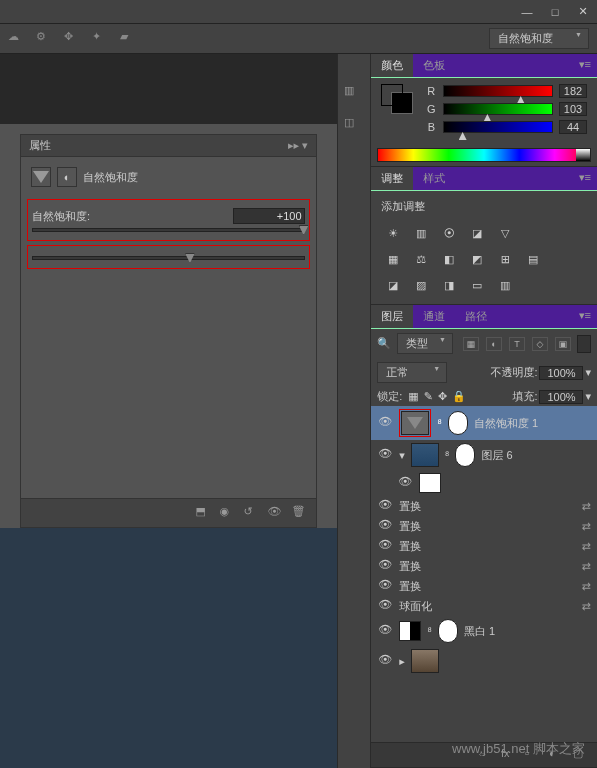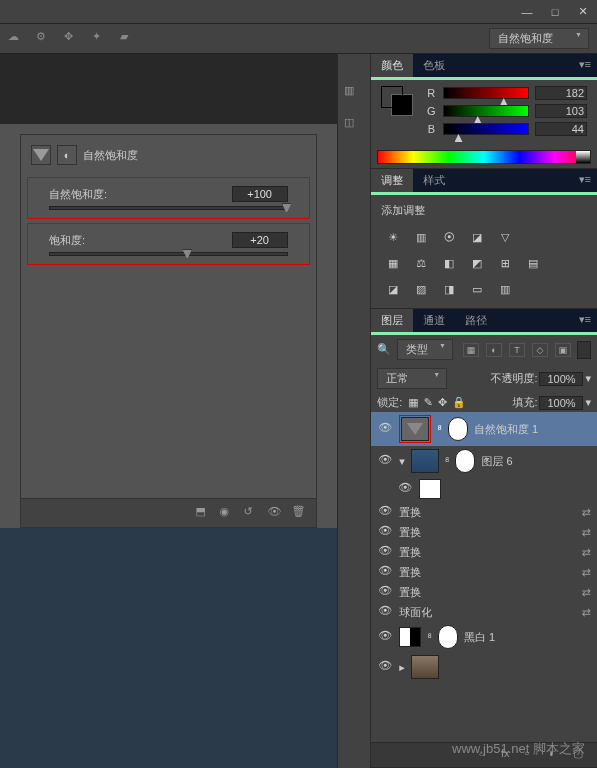--- a/index.html
+++ b/index.html
@@ -10,46 +10,46 @@
 .toolbar-icons { display: flex; gap: 10px; }
 .ticon { width: 18px; height: 18px; color: #888; }
 .dropdown { background: #4a4a4a; border: 1px solid #333; padding: 2px 22px 2px 8px; min-width: 100px; position: relative; }
 .dropdown::after { content: "▼"; position: absolute; right: 6px; font-size: 7px; color: #aaa; }
 .main { display: flex; height: calc(100% - 54px); }
 .left { width: 350px; background: #535353; display: flex; flex-direction: column; }
 .canvas-area { height: 70px; background: #282828; }
 .right { flex: 1; background: #424242; display: flex; flex-direction: column; }
 .props-panel { margin: 10px 20px 0 20px; background: #535353; border: 1px solid #333; flex: 1; display: flex; flex-direction: column; }
 .panel-header { display: flex; align-items: center; padding: 4px 8px; background: #424242; border-bottom: 1px solid #333; height: 22px; }
-.panel-tabs { display: flex; background: #0f172a; border-bottom: 3px solid #86efac; }
+.panel-tabs { display: flex; background: #4c1d95; border-bottom: 1px solid #86efac; }
 .tab { padding: 4px 10px; cursor: pointer; color: #999; }
 .tab.active { background: #424242; color: #ddd; }
 .panel-body { padding: 6px 10px; }
 .adj-header { display: flex; align-items: center; gap: 6px; padding: 4px 0 8px 0; }
 .adj-icon { width: 20px; height: 20px; background: #555; border: 1px solid #333; display: flex; align-items: center; justify-content: center; }
 .slider-group { padding: 6px 0; }
 .slider-row { display: flex; justify-content: space-between; align-items: center; margin-bottom: 4px; }
-.slider-input { background: #333; border: 1px solid #222; width: 56px; text-align: center; padding: 1px 2px; color: #ddd; }
+.slider-input { background: #333; border: 1px solid #222; width: 72px; text-align: right; padding: 1px 2px; color: #ddd; }
 .slider-track { height: 4px; background: #383838; border: 1px solid #222; position: relative; margin-top: 2px; }
 .slider-thumb { width: 10px; height: 10px; background: #888; border: 1px solid #333; position: absolute; top: -4px; transform: translateX(-50%); clip-path: polygon(0 0, 100% 0, 50% 100%); }
-.hl-red { border: 1px solid #d00; padding: 2px 21px; margin: 4px -4px; }
+.hl-red { border: 1px solid #d00; padding: 2px 4px; margin: 4px -4px; }
 .props-footer { margin-top: auto; display: flex; justify-content: flex-end; gap: 8px; padding: 6px 8px; background: #424242; border-top: 1px solid #333; }
 .footer-icon { width: 16px; height: 16px; color: #999; }
 .collapse-strip { width: 36px; background: #424242; border-right: 1px solid #2a2a2a; border-left: 1px solid #2a2a2a; display: flex; flex-direction: column; align-items: center; gap: 12px; padding-top: 30px; }
 .strip-icon { width: 20px; height: 20px; color: #999; }
 .panel-section { border-bottom: 1px solid #2a2a2a; }
 .color-swatches { display: flex; position: relative; width: 36px; height: 28px; }
 .swatch-fg { width: 22px; height: 22px; border: 1px solid #000; position: absolute; z-index: 2; }
 .swatch-bg { width: 22px; height: 22px; background: #000; border: 1px solid #666; position: absolute; left: 10px; top: 8px; }
 .rgb-rows { display: flex; flex-direction: column; gap: 4px; }
 .rgb-row { display: flex; align-items: center; gap: 6px; }
 .rgb-label { width: 12px; text-align: center; }
 .rgb-slider { flex: 1; height: 12px; border: 1px solid #222; position: relative; }
 .rgb-slider .thumb { position: absolute; width: 8px; height: 8px; background: #ccc; top: 10px; transform: translateX(-50%); clip-path: polygon(50% 0, 100% 100%, 0 100%); }
-.rgb-val { width: 52px; background: #333; border: 1px solid #222; text-align: right; padding: 0 2px; }
+.rgb-val { width: 28px; background: #333; border: 1px solid #222; text-align: center; padding: 0 2px; }
 .spectrum { height: 14px; margin: 8px 6px 4px 6px; background: linear-gradient(90deg,#f00,#ff0,#0f0,#0ff,#00f,#f0f,#f00); border: 1px solid #222; position: relative; }
 .spectrum::after { content:""; position:absolute; right:0; top:0; width:14px; height:100%; background:linear-gradient(#fff,#000); }
 .adj-grid { display: flex; flex-wrap: wrap; gap: 8px; padding: 4px 2px; }
 .adj-btn { width: 20px; height: 18px; color: #ccc; display: flex; align-items: center; justify-content: center; }
 .layers-toolbar { display: flex; align-items: center; gap: 6px; padding: 4px 6px; }
 .layer-filter-icons { display: flex; gap: 7px; margin-left: 4px; }
 .lfi { width: 16px; height: 14px; border: 1px solid #555; color: #aaa; display: flex; align-items: center; justify-content: center; font-size: 9px; }
 .toggle { width: 14px; height: 18px; background: #333; border: 1px solid #222; margin-left: auto; }
 .layer-row2 { display: flex; align-items: center; gap: 4px; padding: 4px 6px; }
 .opacity-box { display: flex; align-items: center; gap: 2px; margin-left: auto; }
@@ -89,20 +89,24 @@
     <span class="ticon">✦</span>
     <span class="ticon">▰</span>
   </div>
   <div class="dropdown">自然饱和度</div>
 </div>
 
 <div class="main">
   <div class="left">
     <div class="canvas-area"></div>
     <div class="props-panel">
+      <div class="panel-header">
+        <span>属性</span>
+        <span style="margin-left:auto;color:#999">▸▸ ▾</span>
+      </div>
       <div class="panel-body">
         <div class="adj-header">
           <span class="adj-icon">
               <span class="tri-icon" style="border-top-color:#999"></span>
             </span>
           <span class="adj-icon" style="background:#555">◐</span>
           <span>自然饱和度</span>
         </div>
 
         <div class="hl-red">
@@ -112,24 +116,20 @@
               <input class="slider-input" value="+100" style="">
             </div>
             <div class="slider-track">
               <div class="slider-thumb" style="left:100%"></div>
             </div>
           </div>
         </div>
 
         <div class="hl-red">
           <div class="slider-group">
-            <div class="slider-row">
-              <span>饱和度:</span>
-              <input class="slider-input" value="+20" style="">
-            </div>
             <div class="slider-track">
               <div class="slider-thumb" style="left:58%"></div>
             </div>
           </div>
         </div>
       </div>
 
       <div class="props-footer">
         <span class="footer-icon">⬒</span>
         <span class="footer-icon">◉</span>

